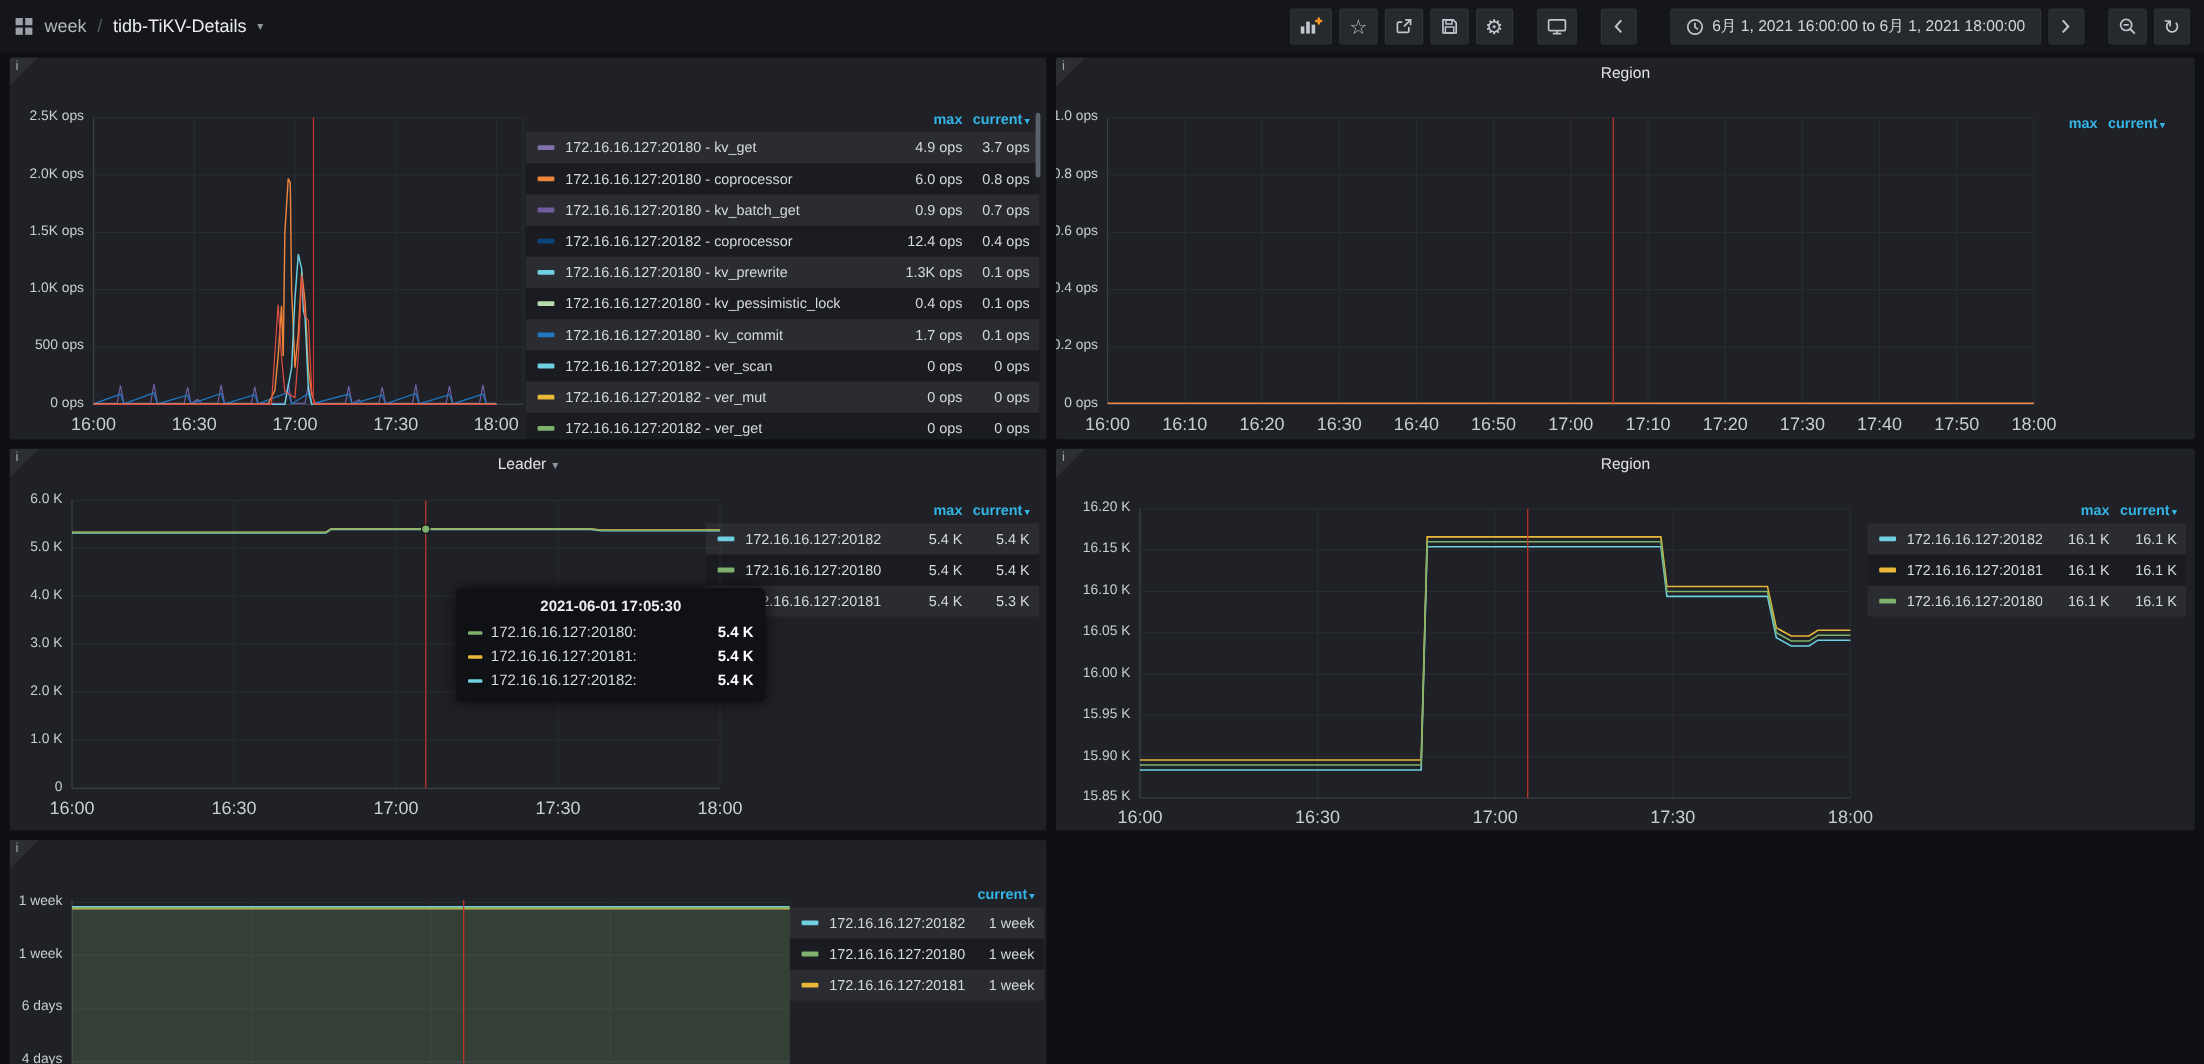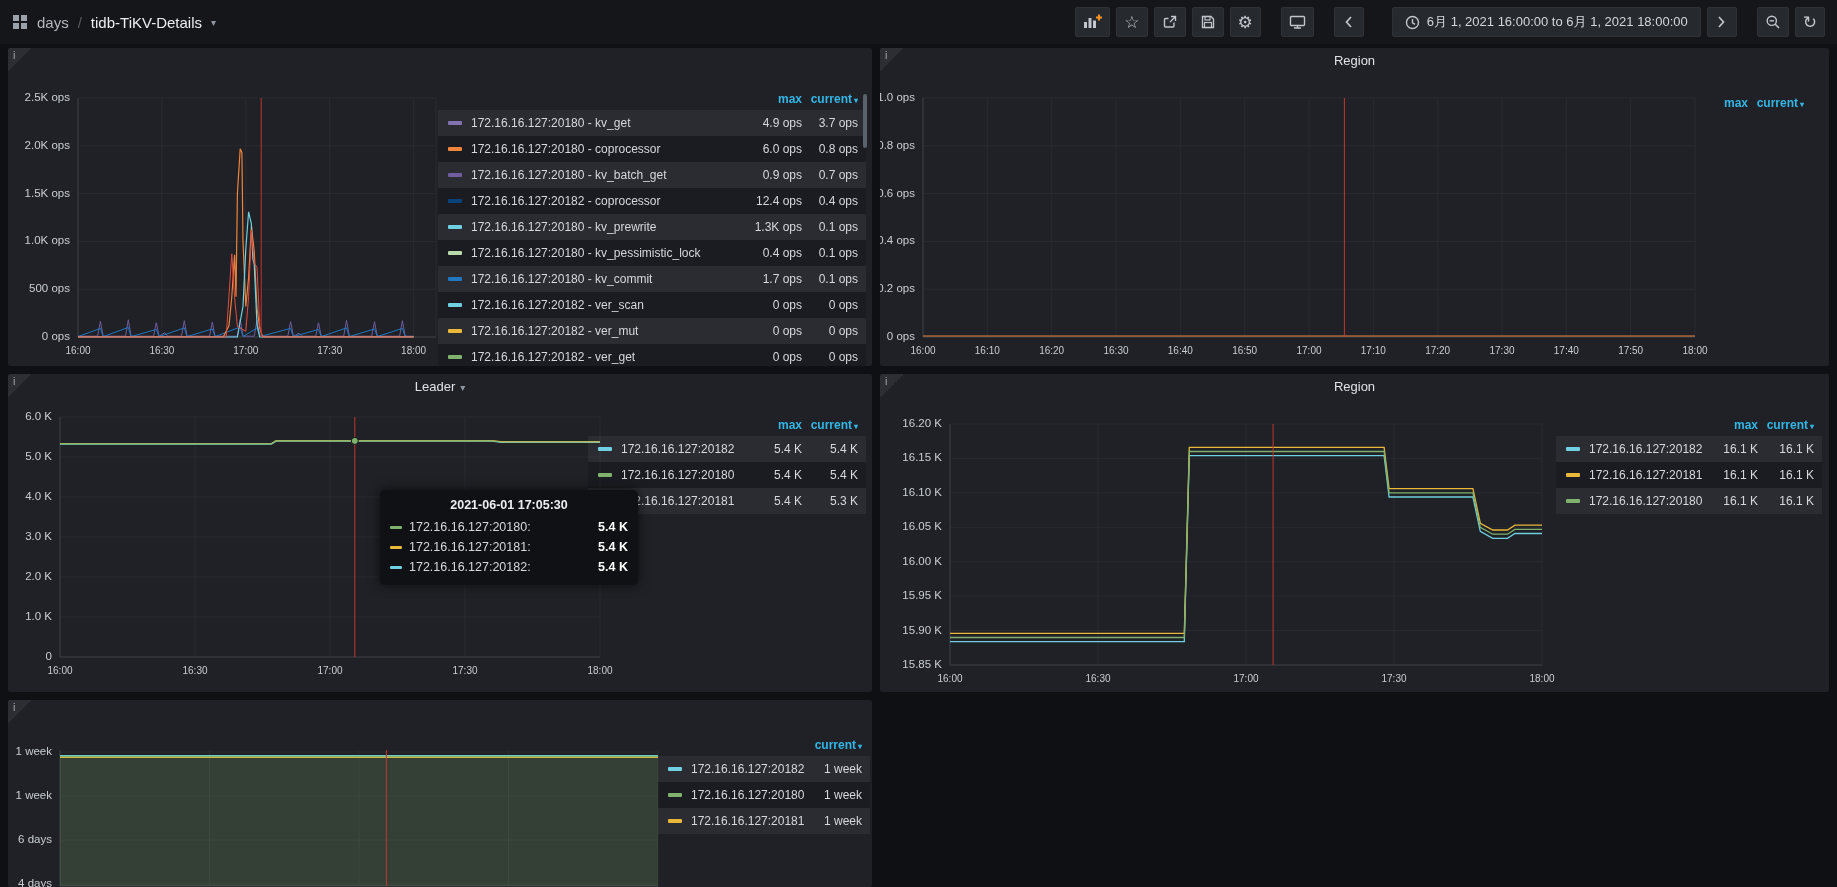--- a/index.html
+++ b/index.html
@@ -19,21 +19,21 @@
   .timepill{gap:7px;font-size:13px;color:#d3d7db;padding:0 12px;white-space:nowrap;margin-left:22px;}
   .gap-l{margin-left:14px;}
   
   .panel{position:absolute;background:#1f2126;overflow:hidden;border-radius:2px;}
   .panel-title{position:absolute;top:5px;left:0;right:0;text-align:center;font-size:13px;color:#e0e2e5;cursor:pointer;z-index:3;}
   .tcaret{color:#9096a0;font-size:10px;margin-left:5px;}
   .corner{position:absolute;top:0;left:0;width:24px;height:24px;background:linear-gradient(135deg,rgba(255,255,255,0.06) 50%,transparent 50%);z-index:4;cursor:pointer;}
   .info-i{position:absolute;top:1px;left:5px;font-size:11px;color:#9fa6ad;}
   .chart{position:absolute;left:0;top:0;right:0;bottom:0;z-index:1;}
   .ytick{position:absolute;transform:translateX(-100%);font-size:11.5px;color:#c9ced3;white-space:nowrap;}
-  .xtick{position:absolute;transform:translateX(-50%);font-size:10px;color:#c9ced3;white-space:nowrap;}
+  .xtick{position:absolute;transform:translateX(-50%);font-size:15px;color:#c9ced3;white-space:nowrap;}
   
   .legend{position:absolute;font-size:12px;z-index:2;overflow:hidden;}
   .lrow{display:flex;align-items:center;height:26px;padding:0 8px 0 10px;cursor:pointer;box-sizing:border-box;}
   .lhead{height:22px;cursor:default;background:none !important;}
   .ldash{width:14px;height:4px;border-radius:1px;margin-right:9px;flex:none;}
   .lhead .ldash{visibility:hidden;}
   .llabel{flex:1;color:#d5d8dc;white-space:nowrap;overflow:hidden;}
   .lcol{width:56px;text-align:right;color:#d5d8dc;flex:none;white-space:nowrap;}
   .lhead .lcol{color:#33b5e5;font-weight:700;}
   .sortcaret{font-size:8px;margin-left:2px;color:#33b5e5;}
@@ -54,21 +54,21 @@
 <header id="topnav">
   <div class="crumbs">
     <span style="display:flex;cursor:pointer;">
       <svg width="16" height="16" viewBox="0 0 16 16">
           <rect x="1" y="1" width="6" height="6" fill="#9aa1a8"></rect>
           <rect x="9" y="1" width="6" height="6" fill="#9aa1a8"></rect>
           <rect x="1" y="9" width="6" height="6" fill="#9aa1a8"></rect>
           <rect x="9" y="9" width="6" height="6" fill="#9aa1a8"></rect>
         </svg>
     </span>
-    <span class="crumb-folder">days</span>
+    <span class="crumb-folder">week</span>
     <span class="crumb-sep">/</span>
     <span class="crumb-dash">tidb-TiKV-Details</span>
     <span class="caret">▾</span>
   </div>
   <div class="toolbar">
     <button class="tbtn">
       <svg width="19" height="16" viewBox="0 0 19 16">
           <rect x="1" y="8" width="3" height="6" fill="#c0c6cc"></rect>
           <rect x="5.5" y="4" width="3" height="10" fill="#c0c6cc"></rect>
           <rect x="10" y="6.5" width="3" height="7.5" fill="#c0c6cc"></rect>

